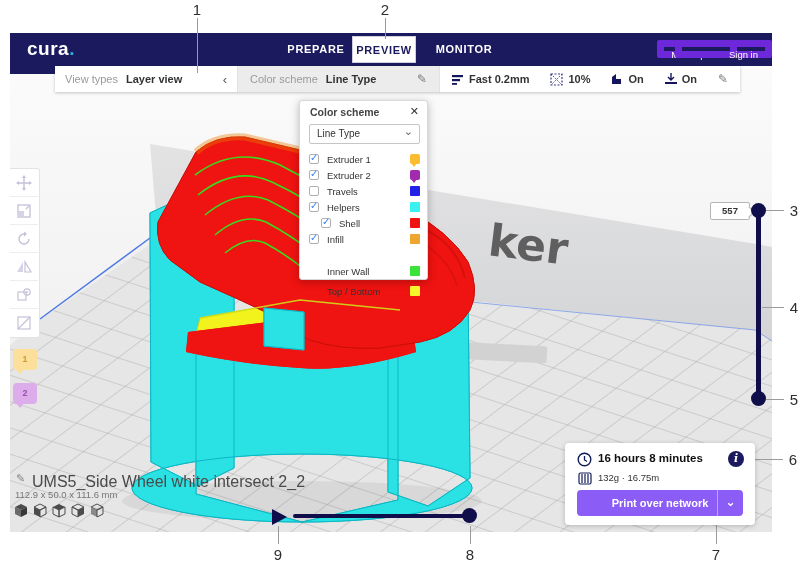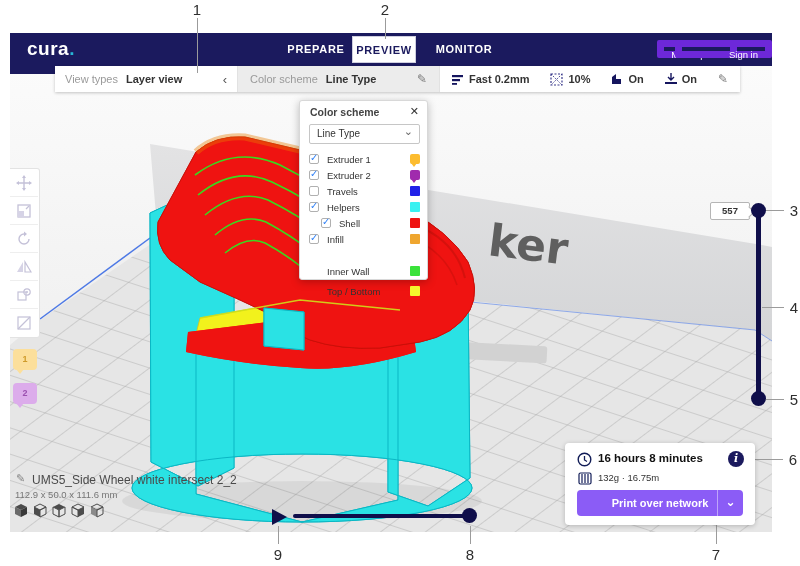--- a/index.html
+++ b/index.html
@@ -49,21 +49,21 @@
 
   
   .toolcol { position:absolute; left:0; top:135px; width:30px; background:#fff; border:1px solid #e3e3e3; border-left:none; border-radius:0 3px 3px 0; z-index:10; }
   .toolbtn { width:28px; height:28px; border-bottom:1px solid #eee; display:flex; align-items:center; justify-content:center; cursor:pointer; }
   .toolbtn:last-child { border-bottom:none; }
   .badge { position:absolute; left:3px; width:24px; height:21px; border-radius:4px; font-size:9px; font-weight:bold; text-align:center; line-height:21px; cursor:pointer; z-index:10; }
   .badge::after { content:""; position:absolute; left:3px; bottom:-4px; border-left:4px solid transparent; border-right:4px solid transparent; border-top:5px solid currentColor; }
   .badge span { position:relative; z-index:2; }
 
   
-  .mi-name { position:absolute; left:22px; top:440px; font-size:12px; color:#4a4a4a; z-index:5; }
+  .mi-name { position:absolute; left:22px; top:440px; font-size:16px; color:#4a4a4a; z-index:5; }
   .mi-pencil { position:absolute; left:6px; top:439px; font-size:11px; color:#888; z-index:5; }
   .mi-dims { position:absolute; left:5px; top:456px; font-size:9.5px; color:#767676; z-index:5; }
   .cubes { position:absolute; left:3px; top:470px; display:flex; gap:3px; z-index:5; }
   .cube { width:16px; height:16px; cursor:pointer; }
 
   
   .vtrack { position:absolute; left:746px; top:178px; width:5px; height:188px; background:#0f0e4a; border-radius:2px; z-index:6; }
   .vhandle { position:absolute; width:15px; height:15px; border-radius:50%; background:#0f0e4a; z-index:7; cursor:pointer; }
   .layer-tip { position:absolute; left:700px; top:169px; width:40px; height:18px; background:#fff; border:1px solid #b5b5b5; border-radius:2px; font-size:9.5px; font-weight:bold; color:#333; text-align:center; line-height:16px; z-index:7; }
   .layer-tip::after { content:""; position:absolute; right:-4px; top:5px; width:7px; height:7px; background:#fff; border-top:1px solid #b5b5b5; border-right:1px solid #b5b5b5; transform:rotate(45deg); }

